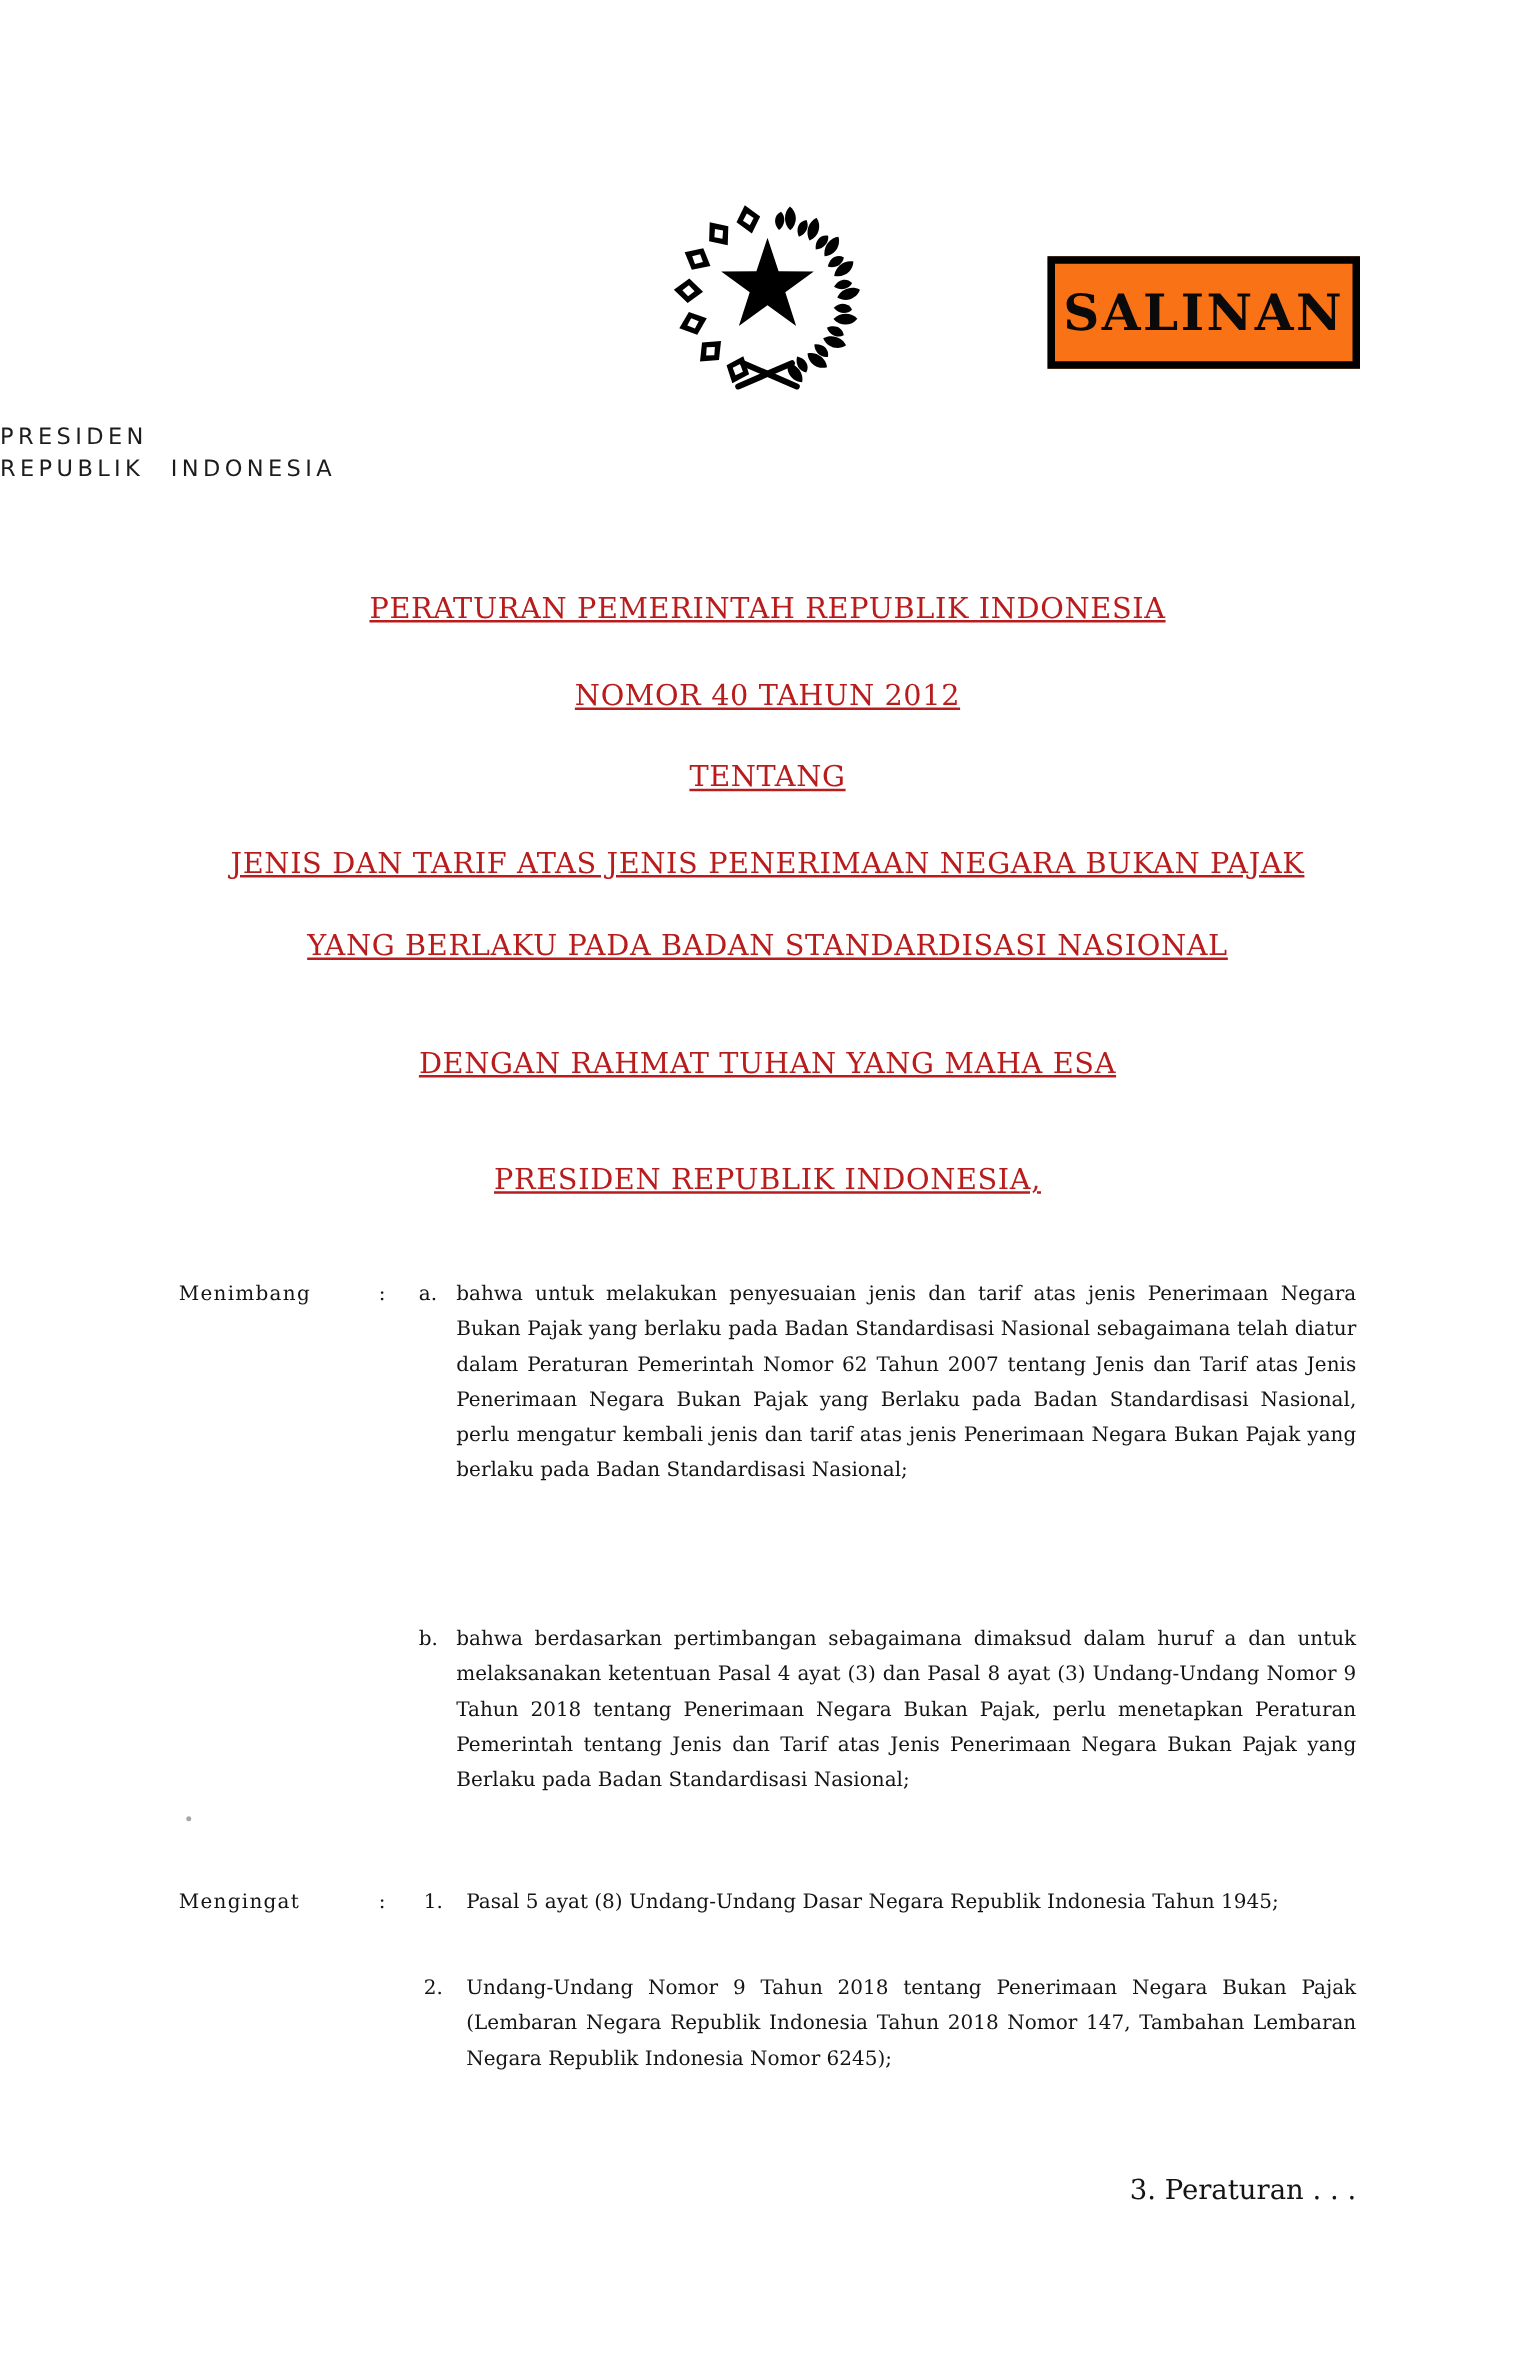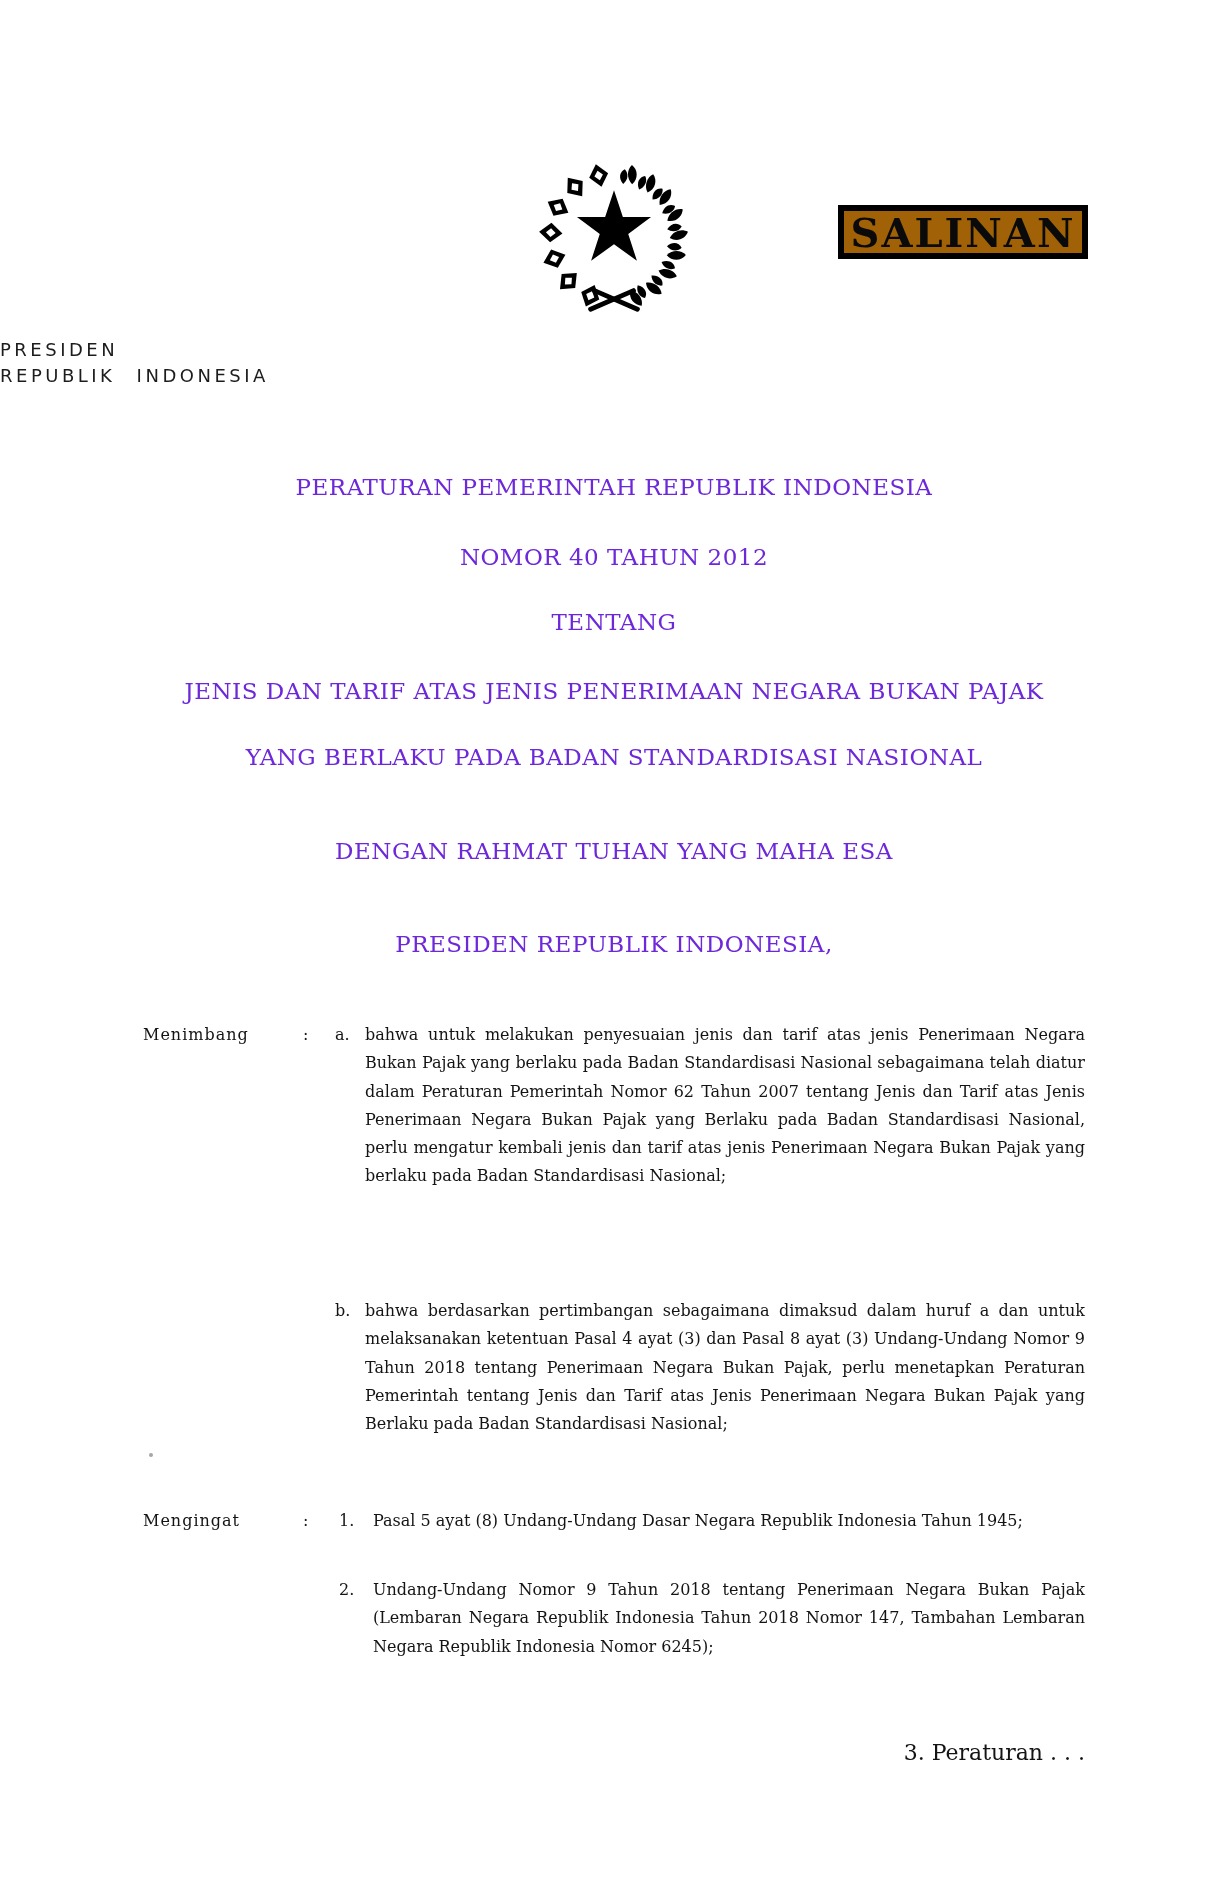--- a/index.html
+++ b/index.html
@@ -15,31 +15,32 @@
   .emblem{position:absolute;left:536px;top:158px;width:156px;height:158px;}
   .caption{
     position:absolute;left:0;top:337px;width:1228px;
     text-align:left;
     font-family:"DejaVu Sans","Liberation Sans",sans-serif;
     font-size:18px;line-height:26px;letter-spacing:3.5px;
     color:#1c1c1c;
   }
   .caption .cap2{word-spacing:12px;}
   .salinan-box{
-    position:absolute;left:838px;top:205px;width:250px;height:54px;
+    position:absolute;left:838px;top:205px;width:250px;height:90px;
     border:6px solid #000;box-sizing:border-box;
     display:flex;align-items:center;justify-content:center;
     font-weight:bold;font-size:40px;letter-spacing:2px;
-    color:#0a0a0a;background:#a16207;
+    color:#0a0a0a;background:#f97316;
   }
   
   .t{
     position:absolute;left:0;width:1228px;text-align:center;
     font-size:23px;line-height:32px;letter-spacing:0.5px;
-    color:#6d28d9;
+    color:#b91c1c;
+    text-decoration:underline;
   }
   
   .clause{
     position:absolute;left:143px;width:942px;
     font-size:16px;line-height:28.3px;
   }
   .cl-label{position:absolute;left:0;top:0;letter-spacing:1px;}
   .cl-colon{position:absolute;left:160px;top:0;}
   .cl-marker{position:absolute;left:192px;top:0;}
   .cl-marker.num{left:196px;}

